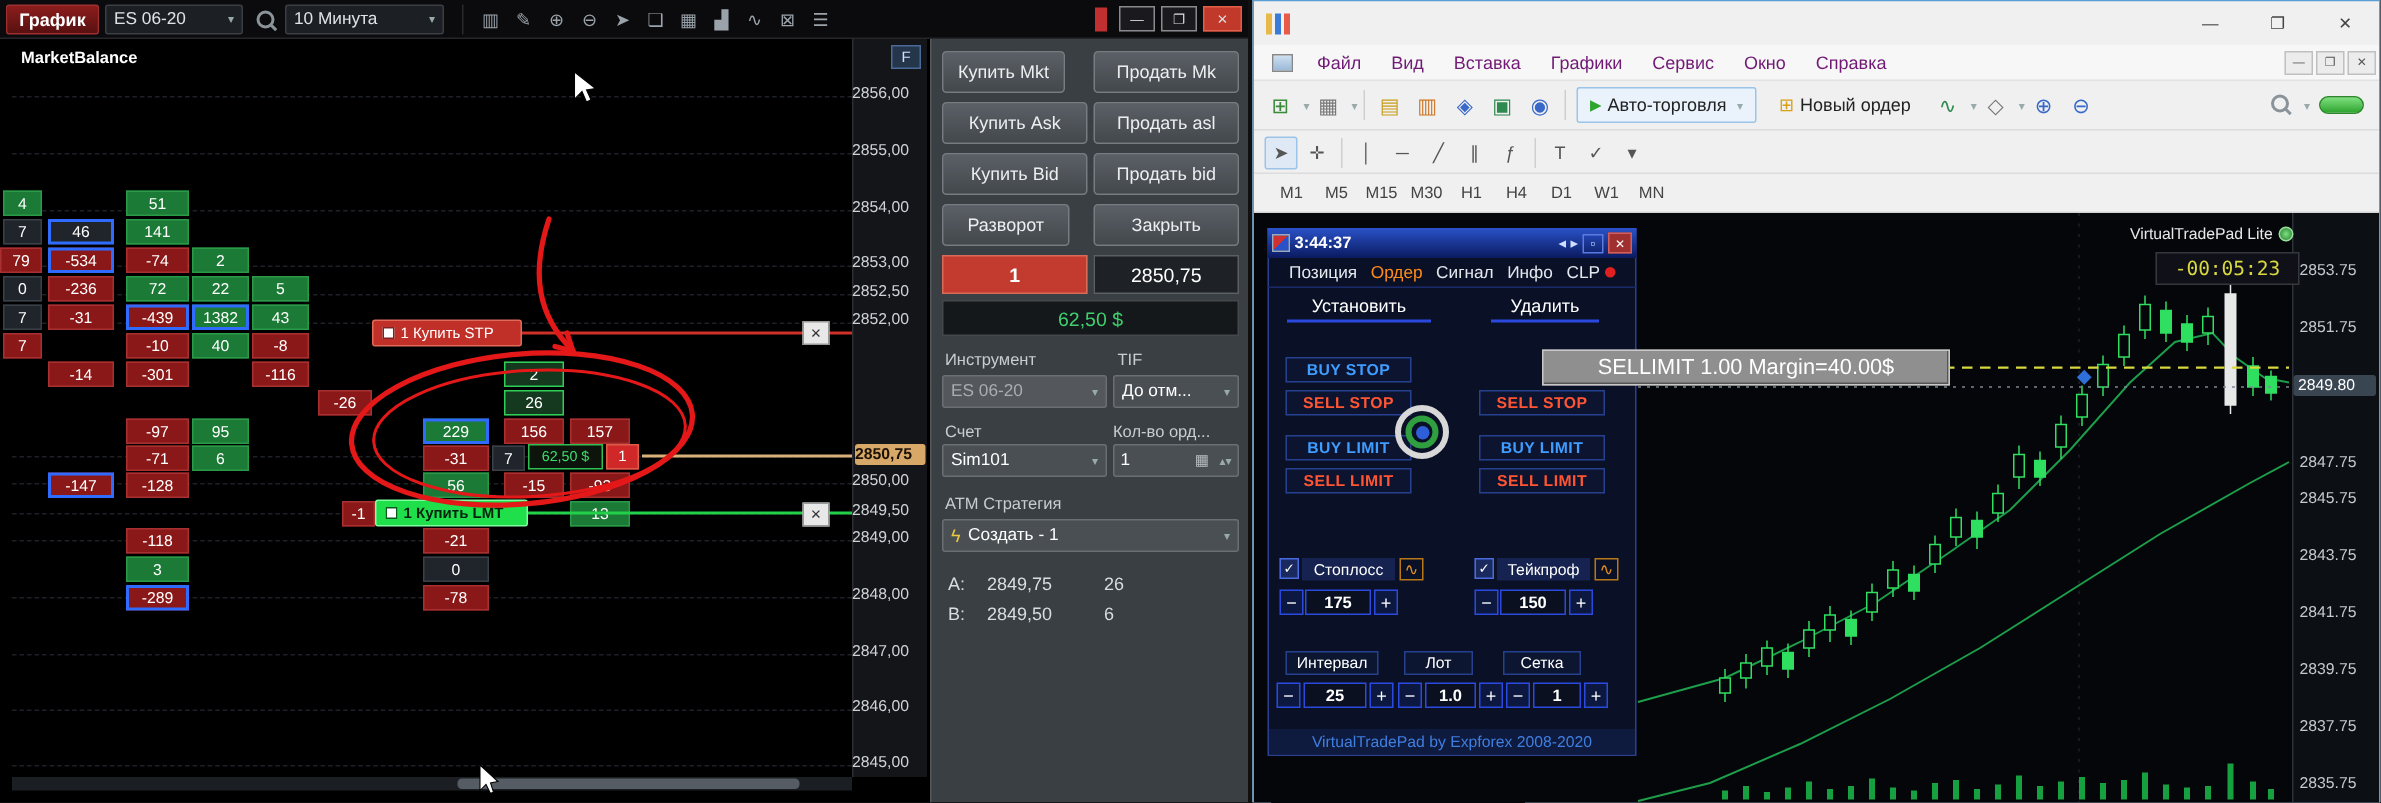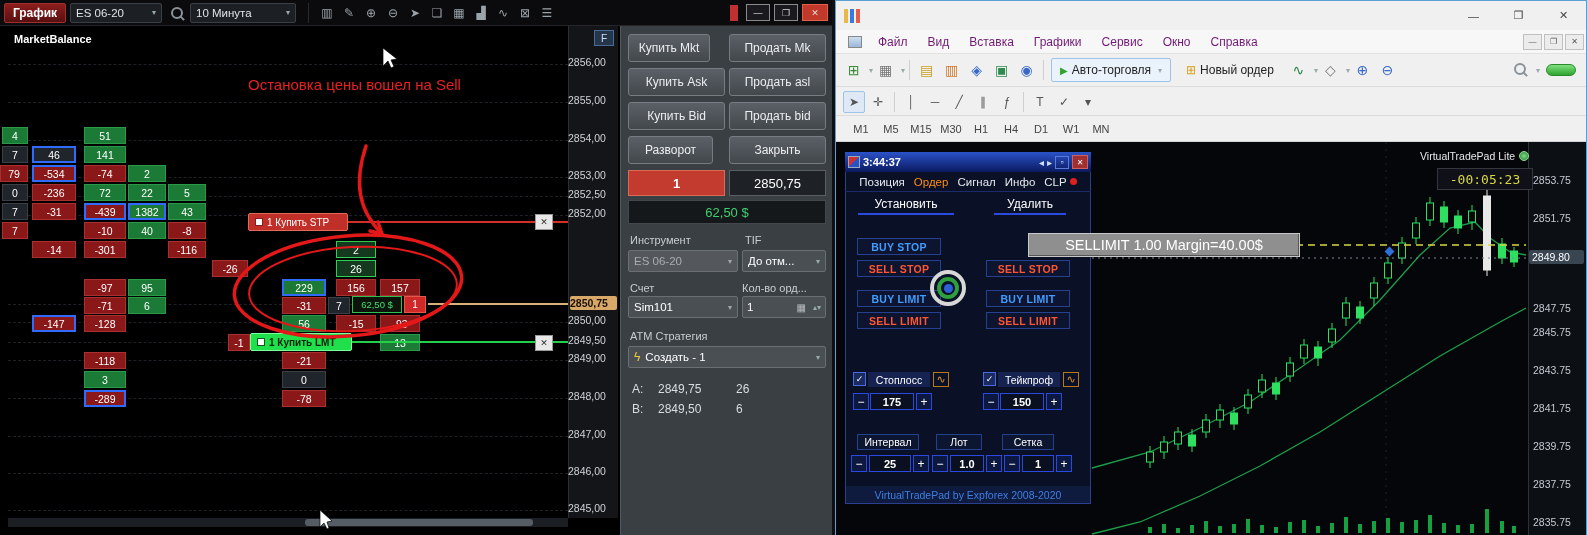--- a/index.html
+++ b/index.html
@@ -253,21 +253,20 @@
     <div class="oline lmt"></div>
     <div class="omark lmt">
         <span class="osq g"></span>
         <span>1  Купить LMT</span>
       </div>
     <div class="xbox" style="top:335px">✕</div>
     <div class="cline"></div>
     <div class="pnltag">62,50 $</div>
     <div class="qtytag">1</div>
 
-    <div class="anno">Остановка цены вошел на Sell</div>
     <svg class="annosvg" width="832" height="535" viewBox="0 0 832 535">
       <path d="M366,146 C354,182 358,210 382,234" fill="none" stroke="#e41818" stroke-width="3.5" stroke-linecap="round"></path>
       <path d="M382,234 l-12,-3 M382,234 l-4,-12" fill="none" stroke="#e41818" stroke-width="3.5" stroke-linecap="round"></path>
       <ellipse cx="348" cy="286" rx="114" ry="50" transform="rotate(-5 348 286)" fill="none" stroke="#e41818" stroke-width="3.5"></ellipse>
       <ellipse cx="353" cy="289" rx="104" ry="42" transform="rotate(-3 353 289)" fill="none" stroke="#e41818" stroke-width="2"></ellipse>
       <polygon points="383,48 383,66 388,61 391,68 394,66.5 391,60 397,59" fill="#fff" stroke="#000" stroke-width="0.7"></polygon>
       <polygon points="320,510 320,527 324,523 327,529 329,528 327,522 332,521" fill="#fff" stroke="#000" stroke-width="0.7"></polygon>
     </svg>
 
     <div class="lw-axis-bg"></div>

